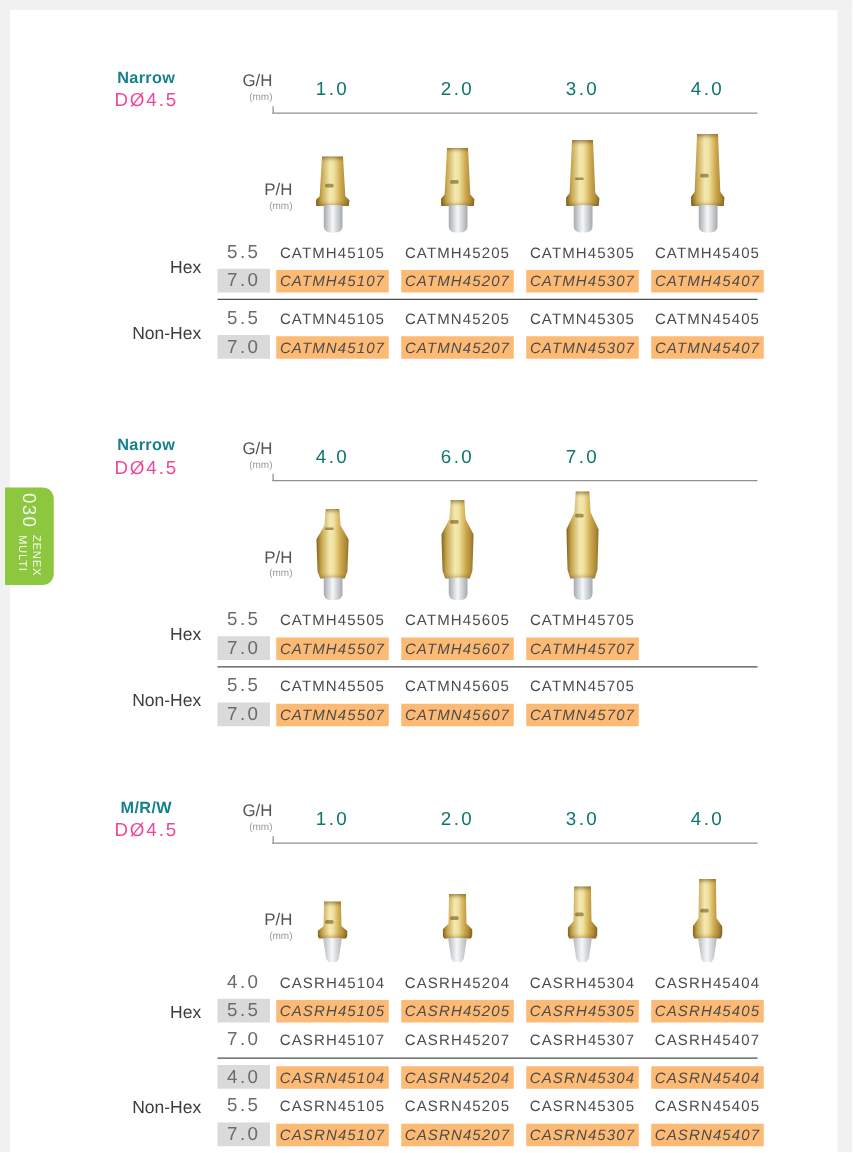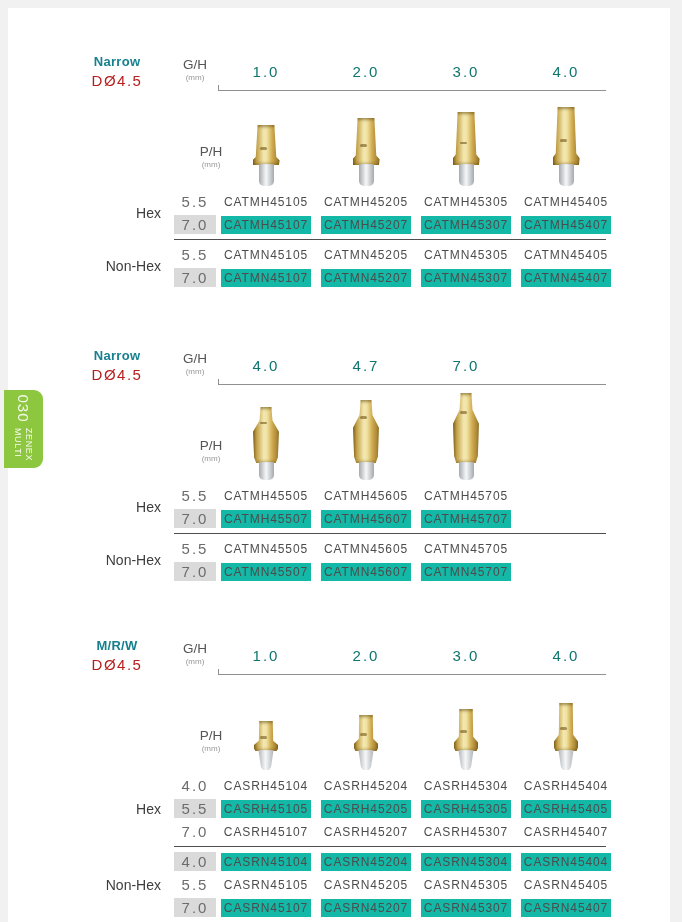--- a/index.html
+++ b/index.html
@@ -15,23 +15,23 @@
   .tab-num-zone{position:absolute;left:0;right:0;top:2px;height:32px;display:flex;align-items:center;justify-content:center;}
   .tab-num{transform:rotate(90deg);font-size:15px;letter-spacing:1px;color:rgba(255,255,255,.88);}
   .tab-brand-zone{position:absolute;left:0;right:0;top:33px;bottom:3px;display:flex;align-items:center;justify-content:center;}
   .tab-brand{transform:rotate(90deg);}
   .tab-brand span{display:block;font-size:9px;line-height:10.5px;letter-spacing:.6px;color:rgba(255,255,255,.92);}
 
   
   section{position:absolute;left:8px;width:662px;height:290px;}
   .sec-title{position:absolute;left:50px;top:0;width:118px;text-align:center;}
   .t-main{font-size:13px;font-weight:bold;color:#17808f;letter-spacing:.3px;}
-  .t-sub{font-size:15px;color:#b91c1c;letter-spacing:1.5px;margin-top:3px;}
-
-  .axis-block{position:absolute;width:46px;text-align:center;}
+  .t-sub{font-size:15px;color:#ec4899;letter-spacing:1.5px;margin-top:3px;}
+
+  .axis-block{position:absolute;width:46px;text-align:right;}
   .axis-block.gh{left:164px;top:3px;}
   .axis-block.ph{left:180px;top:90px;}
   .axis-label{font-size:13.5px;color:#555;}
   .axis-unit{font-size:8px;color:#999;margin-top:1px;}
 
   .gh-values{position:absolute;left:208px;top:9px;display:flex;}
   .gh-val{width:100px;text-align:center;font-size:15px;color:#0f766e;letter-spacing:2px;}
   .gh-line{position:absolute;left:210px;top:31px;width:387px;height:5px;
            border-left:1px solid #909090;border-bottom:1px solid #909090;}
 
@@ -58,21 +58,21 @@
   .group{display:flex;}
   .group-label{width:166px;box-sizing:border-box;display:flex;align-items:center;justify-content:flex-end;
      padding-right:13px;font-size:14px;color:#3d3d3d;}
   .rows{display:flex;flex-direction:column;}
   .row{height:23px;display:flex;align-items:center;}
   .ph-cell{width:42px;height:19px;display:flex;align-items:center;justify-content:center;
      font-size:15px;color:#6c6c6c;letter-spacing:2px;}
   .ph-cell.hl{background:#dadada;}
   .code-cell{width:100px;display:flex;justify-content:center;}
   .code{font-size:12px;letter-spacing:.9px;color:#4c4c4c;padding:2px 3px;white-space:nowrap;}
-  .code.hl{background:#14b8a6;}
+  .code.hl{background:#fdba74;font-style:italic;}
   .divider{margin-left:166px;width:432px;height:1px;background:#4e4e4e;margin-top:3px;margin-bottom:3px;}
 </style>
 </head>
 <body>
 
 <div class="stage">
   <div class="edge-top"></div>
   <div class="edge-left"></div>
   <div class="edge-right"></div>
 
@@ -213,21 +213,21 @@
         <div class="sec-title">
           <div class="t-main">Narrow</div>
           <div class="t-sub">DØ4.5</div>
         </div>
         <div class="axis-block gh">
           <div class="axis-label">G/H</div>
           <div class="axis-unit">(mm)</div>
         </div>
         <div class="gh-values">
           <div class="gh-val">4.0</div>
-          <div class="gh-val">4.7</div>
+          <div class="gh-val">6.0</div>
           <div class="gh-val">7.0</div>
         </div>
         <div class="gh-line"></div>
         <div class="img-row">
           <div class="img-cell">
             <div class="abutment t2">
               <div class="ab-body" style="height: 56px;"></div>
               <div class="ab-post" style="height: 18px;"></div>
             </div>
           </div>

